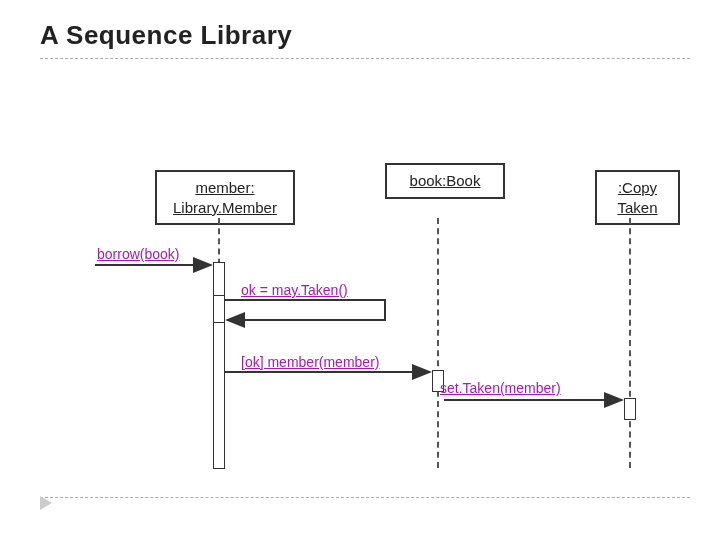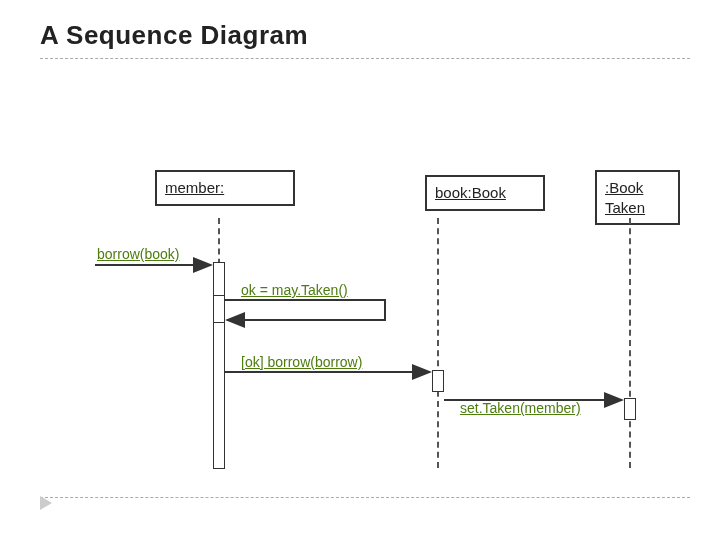--- a/index.html
+++ b/index.html
@@ -23,29 +23,29 @@
     position: absolute;
     left: 40px;
     right: 30px;
     top: 58px;
     border-top: 1px dashed #aaa;
   }
   .lifeline-box {
     position: absolute;
     border: 2px solid #333;
     background: #fff;
-    text-align: left;
+    text-align: center;
     font-size: 15px;
     color: #222;
     text-decoration: underline;
     padding: 6px 8px;
     line-height: 1.3;
   }
   .b1 { left: 155px; top: 170px; width: 120px; }
-  .b2 { left: 385px; top: 175px; width: 100px; margin-left: 40px; }
+  .b2 { left: 385px; top: 163px; width: 100px; }
   .b3 { left: 595px; top: 170px; width: 65px; }
   .lifeline {
     position: absolute;
     border-left: 2px dashed #555;
   }
   .ll1 { left: 218px; top: 218px; height: 250px; }
   .ll2 { left: 437px; top: 218px; height: 250px; }
   .ll3 { left: 629px; top: 218px; height: 250px; }
   .activation {
     position: absolute;
@@ -70,61 +70,62 @@
     bottom: 30px;
     width: 0;
     height: 0;
     border-left: 12px solid #ccc;
     border-top: 7px solid transparent;
     border-bottom: 7px solid transparent;
   }
   .msg-text {
     position: absolute;
     font-size: 14px;
-    color: #4d7c0f;
+    color: #a21caf;
     text-decoration: underline;
   }
   svg.arrows {
     position: absolute;
     left: 0;
     top: 0;
     width: 720px;
     height: 540px;
   }
 </style>
 </head>
 <body>
 
-<div class="title">A Sequence Diagram</div>
+<div class="title">A Sequence Library</div>
 <div class="title-line"></div>
 
 <div class="lifeline-box b1">
   <span>member:</span><br>
+  <span>Library.Member</span>
 </div>
 <div class="lifeline-box b2">
   <span>book:Book</span>
 </div>
 <div class="lifeline-box b3">
-  <span>:Book</span><br>
+  <span>:Copy</span><br>
   <span>Taken</span>
 </div>
 
 <div class="lifeline ll1"></div>
 <div class="lifeline ll2"></div>
 <div class="lifeline ll3"></div>
 
 <div class="activation a1"></div>
 <div class="activation a2"></div>
 <div class="activation a3"></div>
 <div class="activation a4"></div>
 
 <div class="msg-text" style="left:97px; top:246px;">borrow(book)</div>
 <div class="msg-text" style="left:241px; top:282px;">ok = may.Taken()</div>
-<div class="msg-text" style="left:241px; top:354px;">[ok] borrow(borrow)</div>
-<div class="msg-text" style="left:460px; top:380px;margin-top:20px;">set.Taken(member)</div>
+<div class="msg-text" style="left:241px; top:354px;">[ok] member(member)</div>
+<div class="msg-text" style="left:440px; top:380px;">set.Taken(member)</div>
 
 <svg class="arrows">
   <defs>
     <marker id="ah" markerWidth="10" markerHeight="8" refX="9" refY="4" orient="auto">
       <path d="M0,0 L10,4 L0,8 Z" fill="#333"></path>
     </marker>
   </defs>
 
   <line x1="95" y1="265" x2="211" y2="265" stroke="#333" stroke-width="2" marker-end="url(#ah)"></line>
 

